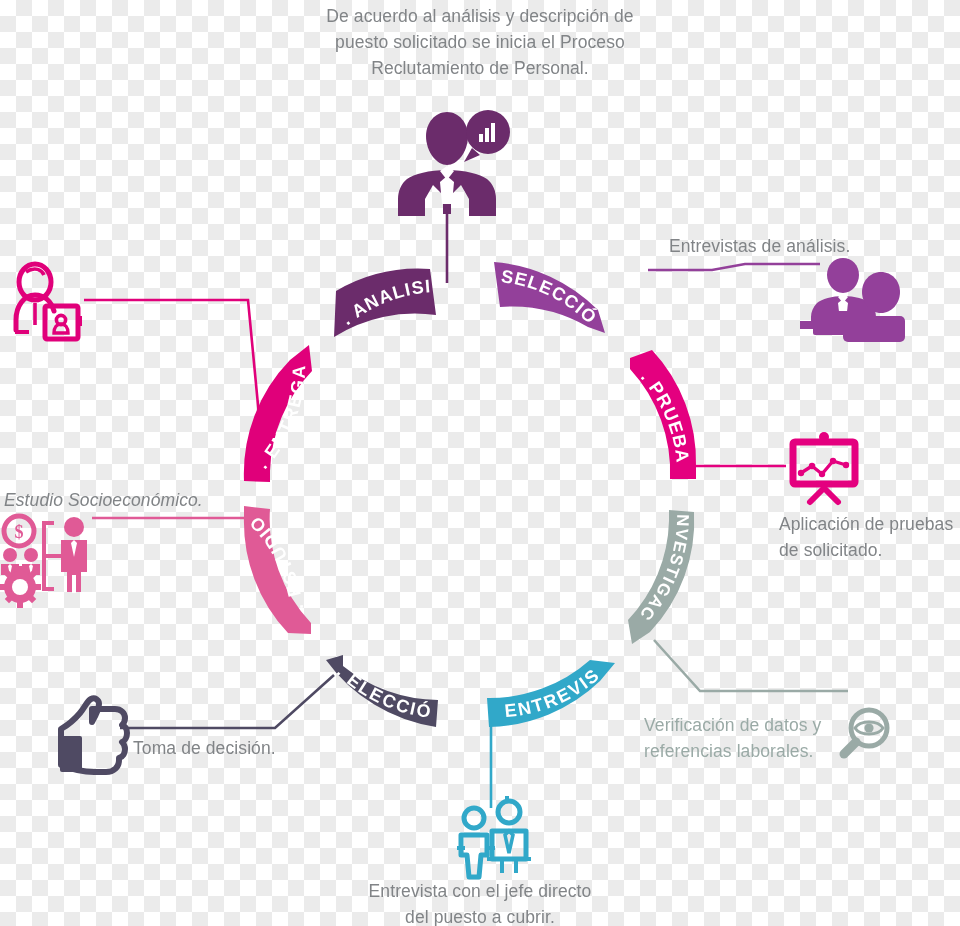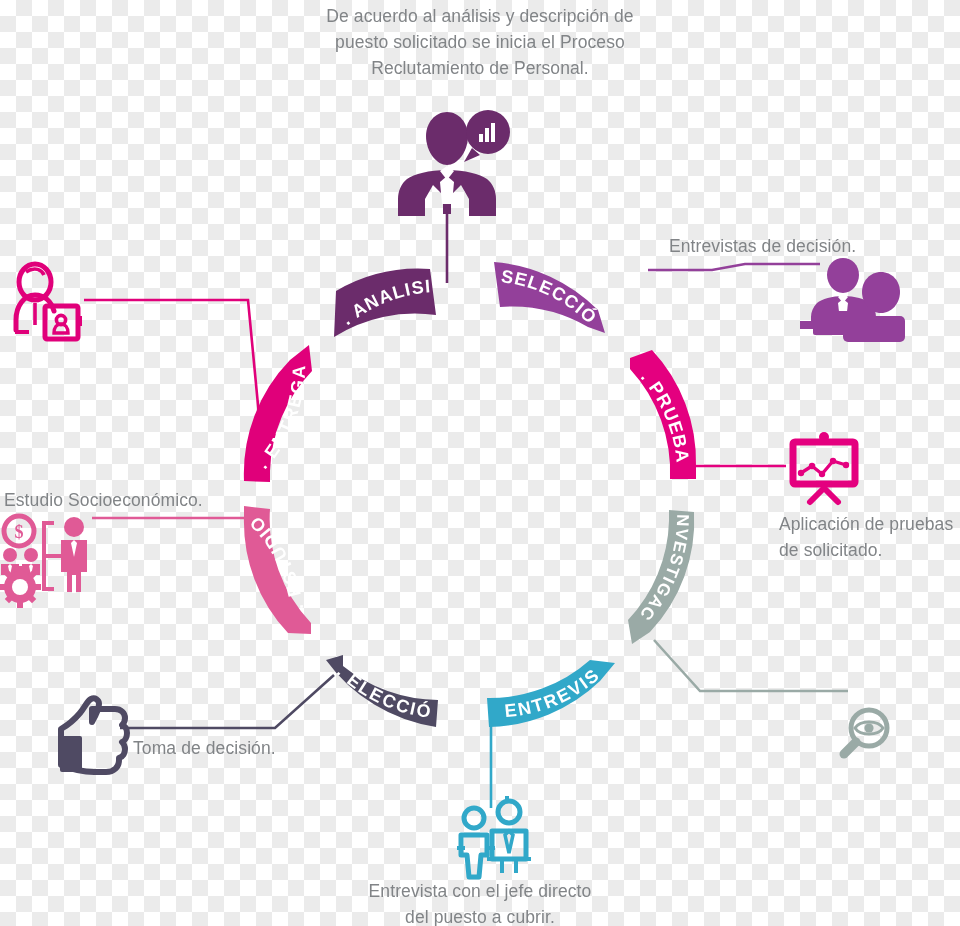--- a/index.html
+++ b/index.html
@@ -35,21 +35,21 @@
     white-space: pre-line;
   }
   #intro-text {
     top: 0px;
     left: 0;
     width: 960px;
     text-align: center;
     padding-top: 3px;
   }
   #cap-entrega   { top: 239px; left: 22px;  text-align: left; }
-  #cap-estudio   { top: 487px; left: 4px;   text-align: right; }
+  #cap-estudio   { top: 487px; left: 4px;   text-align: right; font-style: italic; }
   #cap-decision  { top: 735px; left: 133px; text-align: center; }
   #cap-seleccion { top: 233px; left: 669px; text-align: left; }
   #cap-pruebas   { top: 511px; left: 779px; text-align: left; }
   #cap-verif     { top: 712px; left: 644px; text-align: left; color:#9aaaa6; }
   #cap-entrevista{ top: 878px; left: 0;  width:960px; text-align: center; }
   .ribbon-text { font-weight: bold; fill: #ffffff; letter-spacing: 1.6px; }
 </style>
 </head>
 <body>
 
@@ -250,19 +250,21 @@
       <path d="M35 303 l0 22" stroke-width="3.6"></path>
       <rect x="45" y="306" width="33" height="33" rx="2"></rect>
       <rect x="77" y="316" width="5" height="10" fill="#e0007a" stroke="none"></rect>
       <circle cx="61" cy="320" r="4.6" stroke-width="3.6"></circle>
       <path d="M54 333 c0 -6 3 -9 7 -9 c4 0 7 3 7 9 Z" stroke-width="3.4"></path>
     </g>
   </svg>
 
   <div class="cap" id="cap-estudio">Estudio Socioeconómico.</div>
   <div class="cap" id="cap-decision">Toma de decisión.</div>
-  <div class="cap" id="cap-seleccion">Entrevistas de decisión.</div>
+  <div class="cap" id="cap-seleccion">Entrevistas de análisis.</div>
   <div class="cap" id="cap-pruebas">Aplicación de pruebas
 de solicitado.</div>
+  <div class="cap" id="cap-verif">Verificación de datos y
+referencias laborales.</div>
   <div class="cap" id="cap-entrevista">Entrevista con el jefe directo
 del puesto a cubrir.</div>
 
 </div>
 
 </body></html>

